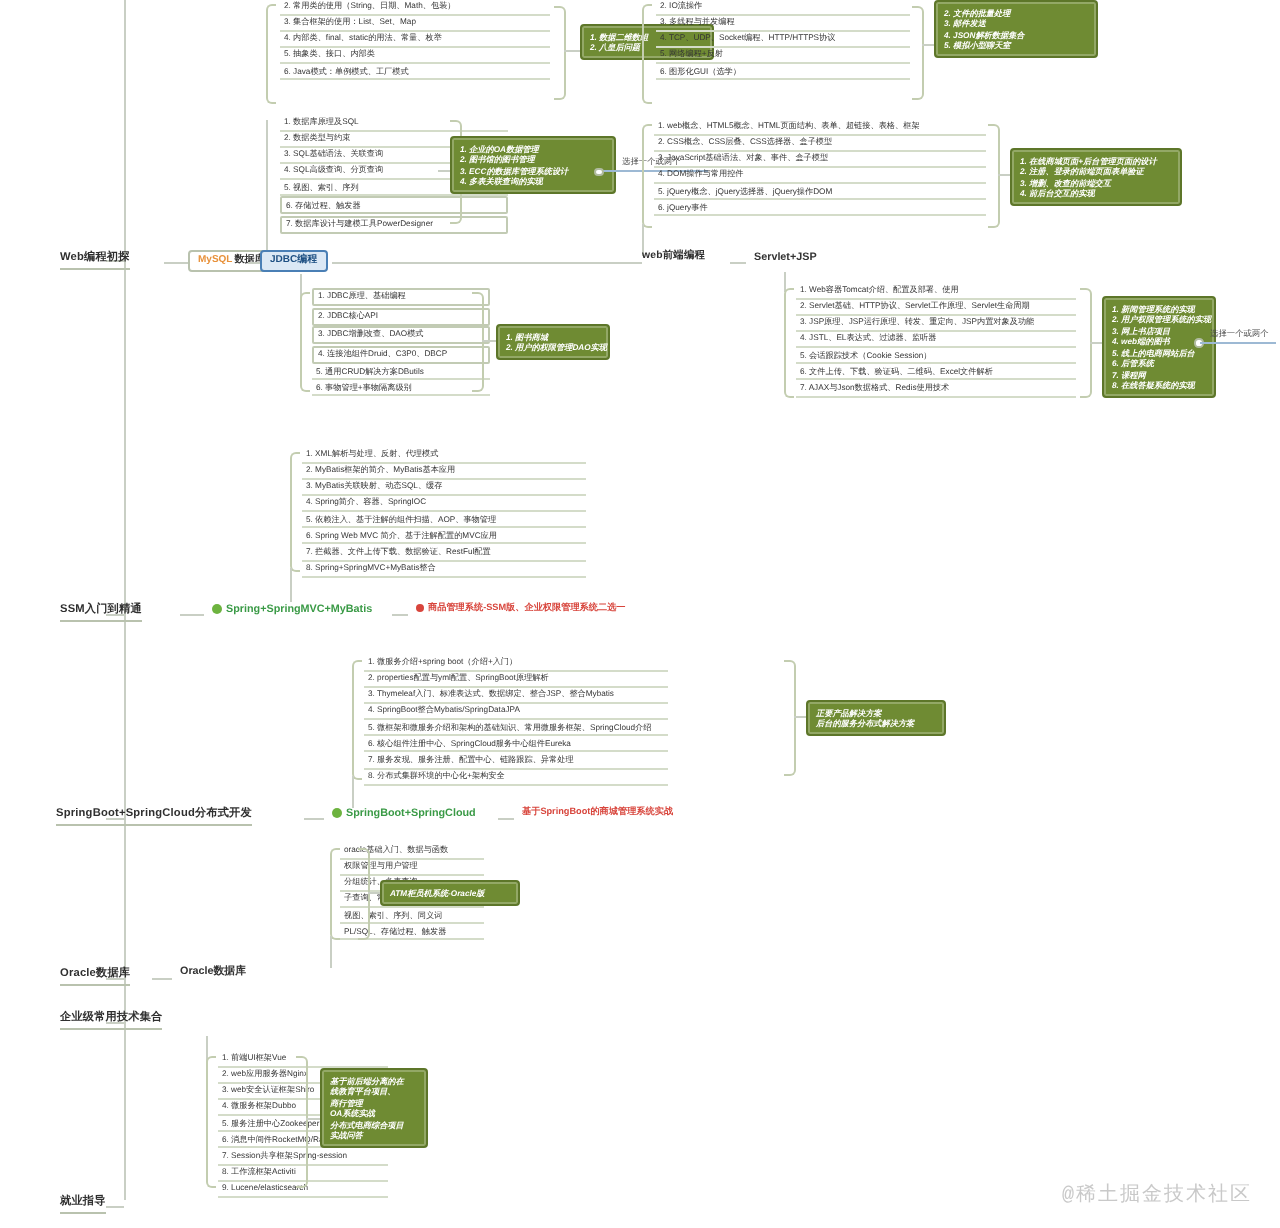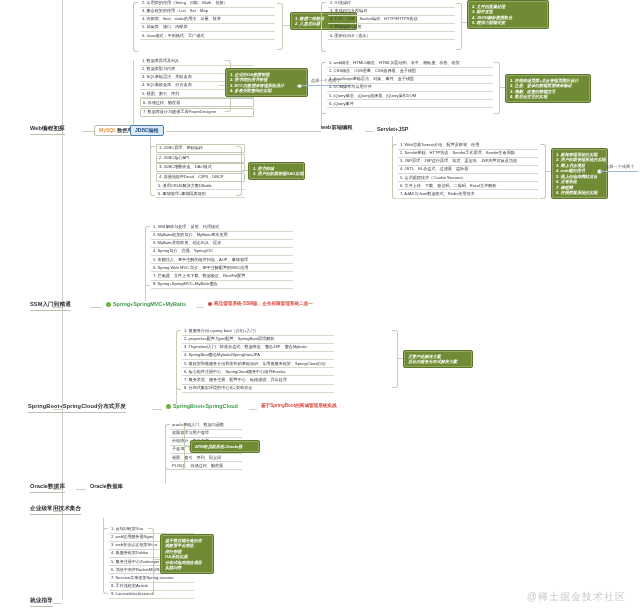--- a/index.html
+++ b/index.html
@@ -68,21 +68,21 @@
   .vline{position:absolute;width:1px;background:#c9cfc4;}
   .hline.blue{background:#9db9d4;}
   .note{position:absolute;font-size:4.2px;color:#4b4b4b;white-space:nowrap;}
   .node-dot{position:absolute;width:2.6px;height:2.6px;border-radius:50%;
             border:1px solid #b0bba0;background:#fff;}
 
   
   .watermark{
     position:absolute;right:14px;bottom:10px;
     font-size:10px;color:#c9c9c9;letter-spacing:1px;
-    font-family:Liberation Sans, sans-serif;
+    font-family:Liberation Mono, monospace;
   }
 </style>
 </head>
 <body>
 
 <div class="canvas">
 
   <div class="spine"></div>
 
   <div class="bracket-l" style="left:133px;top:2px;height:48px;"></div>

